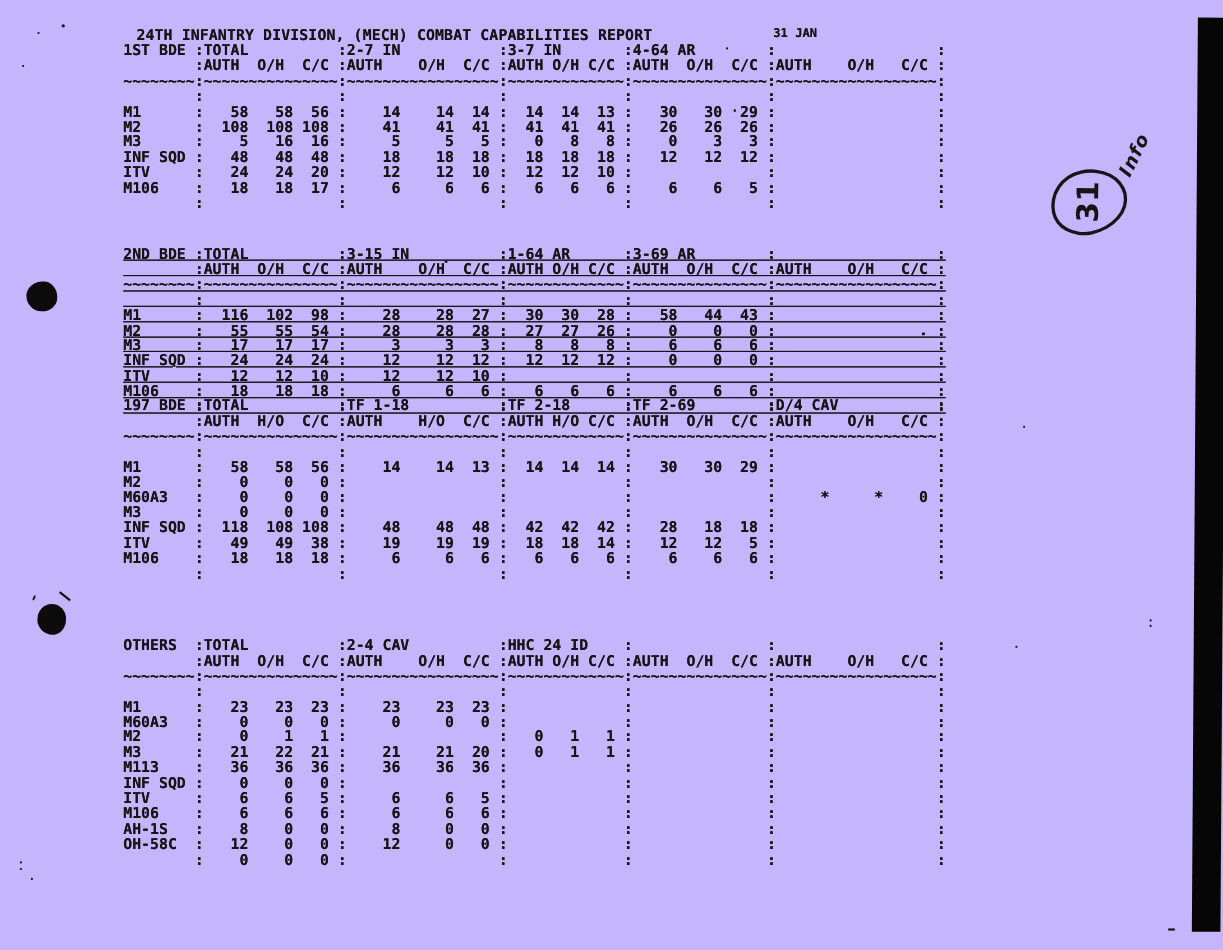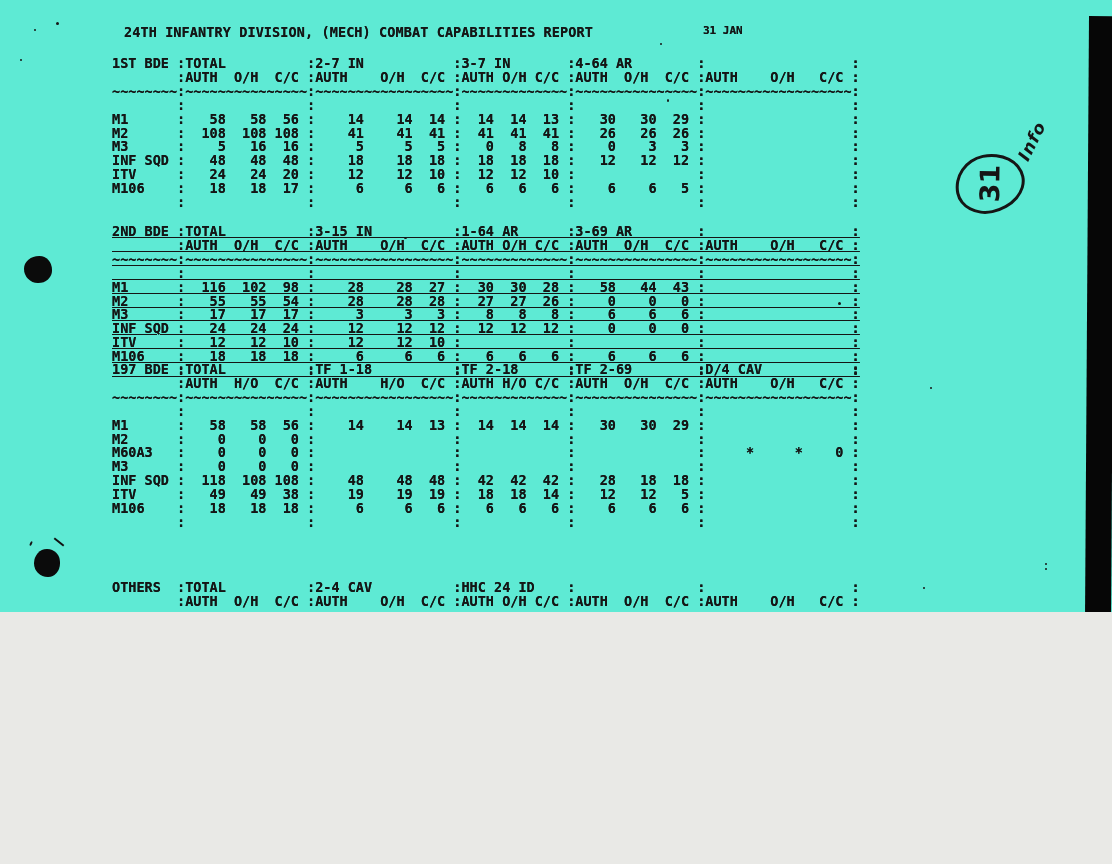--- a/index.html
+++ b/index.html
@@ -1,26 +1,26 @@
 <!DOCTYPE html>
 <html><head>
 <meta charset="utf-8">
 <style>
   html,body{margin:0;padding:0;}
   body{width:1112px;height:864px;background:#e9e9e6;}
-  #page{position:relative;width:1112px;height:612px;background:#5eead4;overflow:hidden;
+  #page{position:relative;width:1112px;height:864px;background:#c4b5fd;overflow:hidden;
         font-family:"DejaVu Sans Mono",monospace;color:#121212;}
   .mono{font-family:"DejaVu Sans Mono",monospace;font-weight:bold;color:#151515;
         text-shadow:0 0 .5px rgba(10,10,10,.8);}
   #title-line{position:absolute;left:124px;top:24px;font-size:13.5px;letter-spacing:.1px;white-space:pre;}
   #report-date{position:absolute;left:703px;top:24px;font-size:11px;}
   pre.sec{position:absolute;left:112px;margin:0;font-size:13.5px;line-height:13.9px;
           font-family:"DejaVu Sans Mono",monospace;font-weight:bold;color:#151515;
           text-shadow:0 0 .5px rgba(10,10,10,.8);white-space:pre;}
-  #sec0{top:57px;} #sec1{top:225px;text-decoration:underline;} #sec2{top:363px;text-align:right;} #sec3{top:581px;}
+  #sec0{top:40px;} #sec1{top:225px;text-decoration:underline;} #sec2{top:363px;text-align:right;} #sec3{top:581px;}
   .punch{position:absolute;background:#0b0b0b;}
   #punch1{left:24px;top:256px;width:28px;height:27px;border-radius:55% 45% 50% 50% / 48% 52% 46% 54%;}
   #punch2{left:34px;top:549px;width:26px;height:28px;border-radius:50% 50% 46% 54% / 52% 48% 50% 50%;}
   #punch2-tail{position:absolute;left:53px;top:541px;width:12px;height:2px;background:#111;transform:rotate(38deg);}
   #edge-bar{position:absolute;left:1089px;top:16px;width:26px;height:831px;background:#060606;
             transform:rotate(.38deg);transform-origin:top left;}
   .speck{position:absolute;background:#161616;border-radius:50%;}
   #hand-circle{position:absolute;left:955px;top:154px;width:64px;height:53px;
                border:3px solid #151515;border-radius:48% 52% 55% 45% / 55% 50% 50% 45%;
                transform:rotate(-12deg);display:flex;align-items:center;justify-content:center;}

